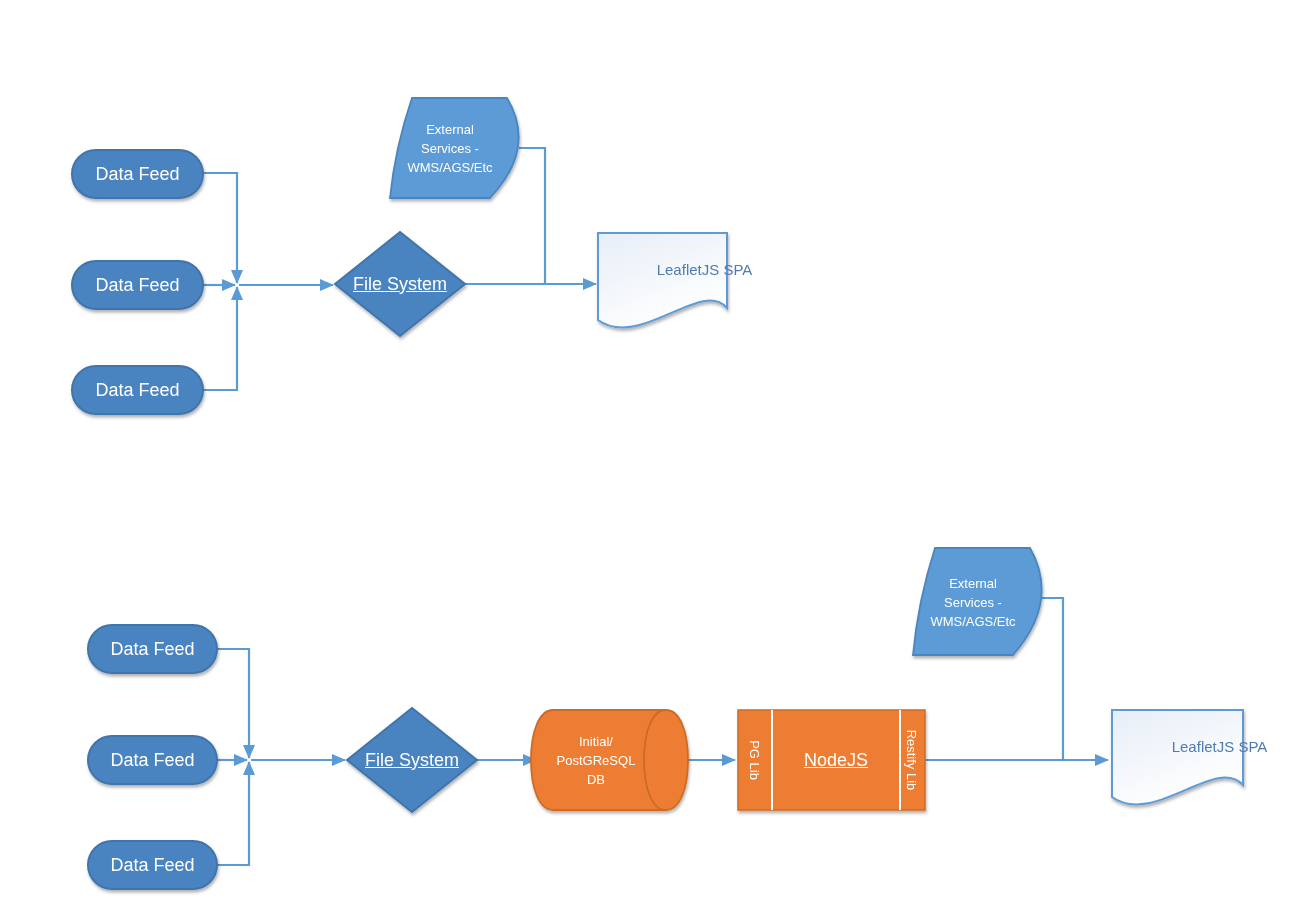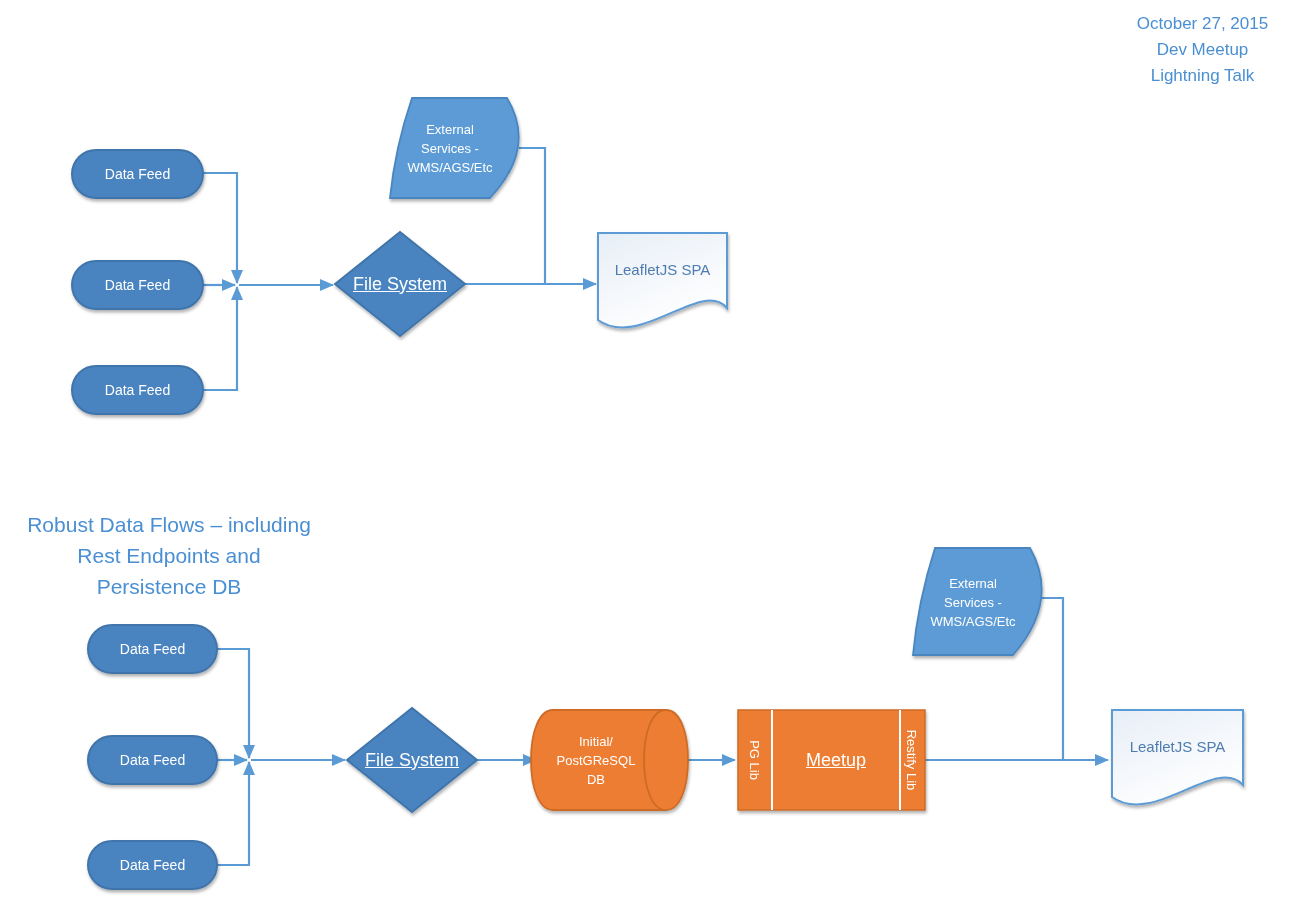--- a/index.html
+++ b/index.html
@@ -12,24 +12,24 @@
   }
   #diagram-svg{position:absolute;left:0;top:0;}
   .lbl{
     position:absolute;
     display:flex;align-items:center;justify-content:center;
     text-align:center;white-space:pre-line;
     pointer-events:none;
   }
   .title{color:#4a8fd3;font-size:21px;line-height:31px;}
   .meta{color:#4a8fd3;font-size:17px;line-height:26px;}
-  .node-white{color:#ffffff;font-size:14px;line-height:18px;}
+  .node-white{color:#ffffff;font-size:18px;line-height:18px;}
   .node-white-lg{color:#ffffff;font-size:18px;line-height:19px;text-decoration:underline;}
   .node-white-sm{color:#ffffff;font-size:13px;line-height:19px;}
-  .doc-text{color:#4e7cb0;font-size:15px;}
+  .doc-text{color:#4e7cb0;font-size:15px;margin-left:42px;}
   .rot90{transform:rotate(90deg);transform-origin:center center;}
 </style>
 </head>
 <body>
 
 <div id="canvas">
 
   <svg id="diagram-svg" width="1307" height="900" viewBox="0 0 1307 900">
     <defs>
       <marker id="arr" markerUnits="userSpaceOnUse" markerWidth="16" markerHeight="14" refX="13" refY="6" orient="auto">
@@ -82,45 +82,39 @@
       <path d="M 666 710 C 652 710 644 732 644 760 C 644 788 652 810 666 810" fill="none" stroke="#CC6B26" stroke-width="1.8"></path>
       <rect x="738" y="710" width="187" height="100" fill="#ED7D31" stroke="#CC6B26" stroke-width="1.5"></rect>
       <path d="M772 710 L772 810" stroke="#ffffff" stroke-width="2" fill="none"></path>
       <path d="M900 710 L900 810" stroke="#ffffff" stroke-width="2" fill="none"></path>
       <path d="M 935 548 L 1030 548 Q 1060 601 1013 655 L 913 655 Q 918 601 935 548 Z" fill="#5B9BD5" stroke="#4A86BF" stroke-width="1.8"></path>
       <path d="M 1112 710 L 1243 710 L 1243 785 C 1216 755 1154 827 1112 797 Z" fill="url(#docGrad)" stroke="#5B9BD5" stroke-width="2"></path>
     </g>
   </svg>
 
 
-  <div class="lbl meta" style="left:1105px;top:6px;width:195px;height:88px;">October 27, 2015
-Dev Meetup
-Lightning Talk</div>
 
   <div class="lbl node-white" style="left:72px;top:150px;width:131px;height:48px;">Data Feed</div>
   <div class="lbl node-white" style="left:72px;top:261px;width:131px;height:48px;">Data Feed</div>
   <div class="lbl node-white" style="left:72px;top:366px;width:131px;height:48px;">Data Feed</div>
   <div class="lbl node-white-lg" style="left:335px;top:232px;width:130px;height:104px;">File System</div>
   <div class="lbl node-white-sm" style="left:393px;top:98px;width:114px;height:100px;">External
 Services -
 WMS/AGS/Etc</div>
   <div class="lbl doc-text" style="left:598px;top:236px;width:129px;height:66px;">LeafletJS SPA</div>
 
-  <div class="lbl title" style="left:0px;top:505px;width:338px;height:100px;">Robust Data Flows – including
-Rest Endpoints and
-Persistence DB</div>
 
   <div class="lbl node-white" style="left:88px;top:625px;width:129px;height:48px;">Data Feed</div>
   <div class="lbl node-white" style="left:88px;top:736px;width:129px;height:48px;">Data Feed</div>
   <div class="lbl node-white" style="left:88px;top:841px;width:129px;height:48px;">Data Feed</div>
   <div class="lbl node-white-lg" style="left:347px;top:708px;width:130px;height:104px;">File System</div>
   <div class="lbl node-white-sm" style="left:536px;top:712px;width:120px;height:96px;">Initial/
 PostGReSQL
 DB</div>
   <div class="lbl node-white-sm rot90" style="left:705px;top:745px;width:100px;height:30px;">PG Lib</div>
-  <div class="lbl node-white-lg" style="left:772px;top:710px;width:128px;height:100px;">Meetup</div>
+  <div class="lbl node-white-lg" style="left:772px;top:710px;width:128px;height:100px;">NodeJS</div>
   <div class="lbl node-white-sm rot90" style="left:862px;top:745px;width:100px;height:30px;">Restify Lib</div>
   <div class="lbl node-white-sm" style="left:916px;top:550px;width:114px;height:105px;">External
 Services -
 WMS/AGS/Etc</div>
   <div class="lbl doc-text" style="left:1112px;top:713px;width:131px;height:66px;">LeafletJS SPA</div>
 
 </div>
 
 </body></html>

